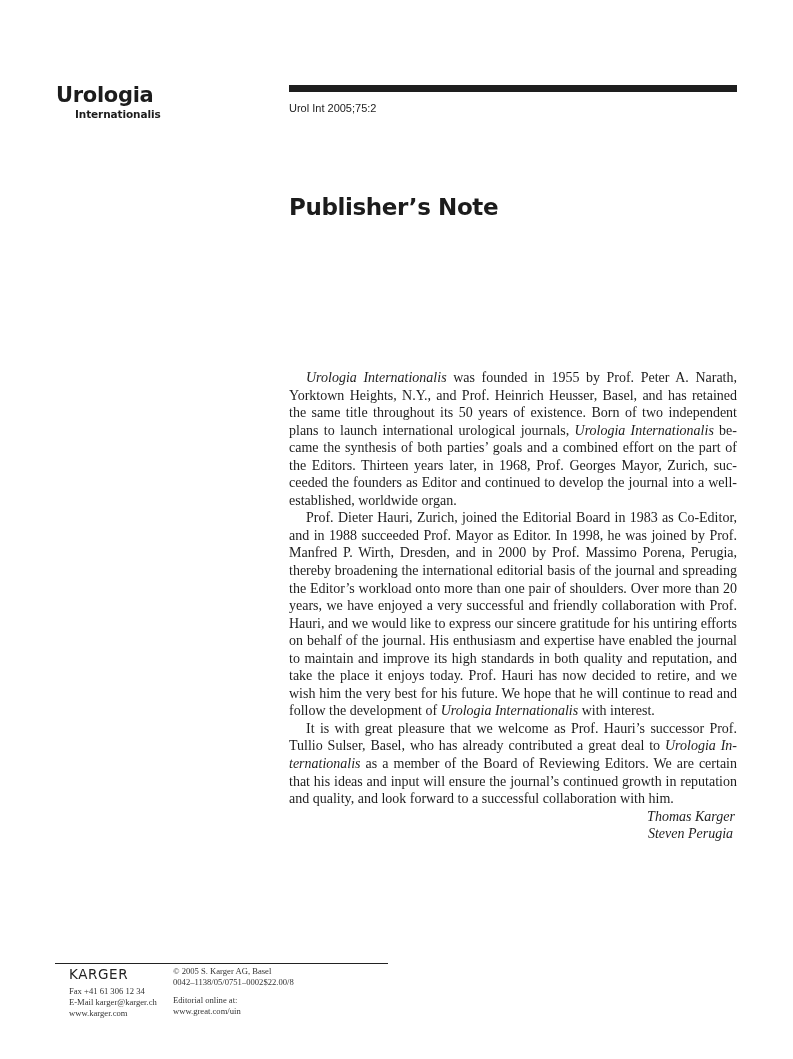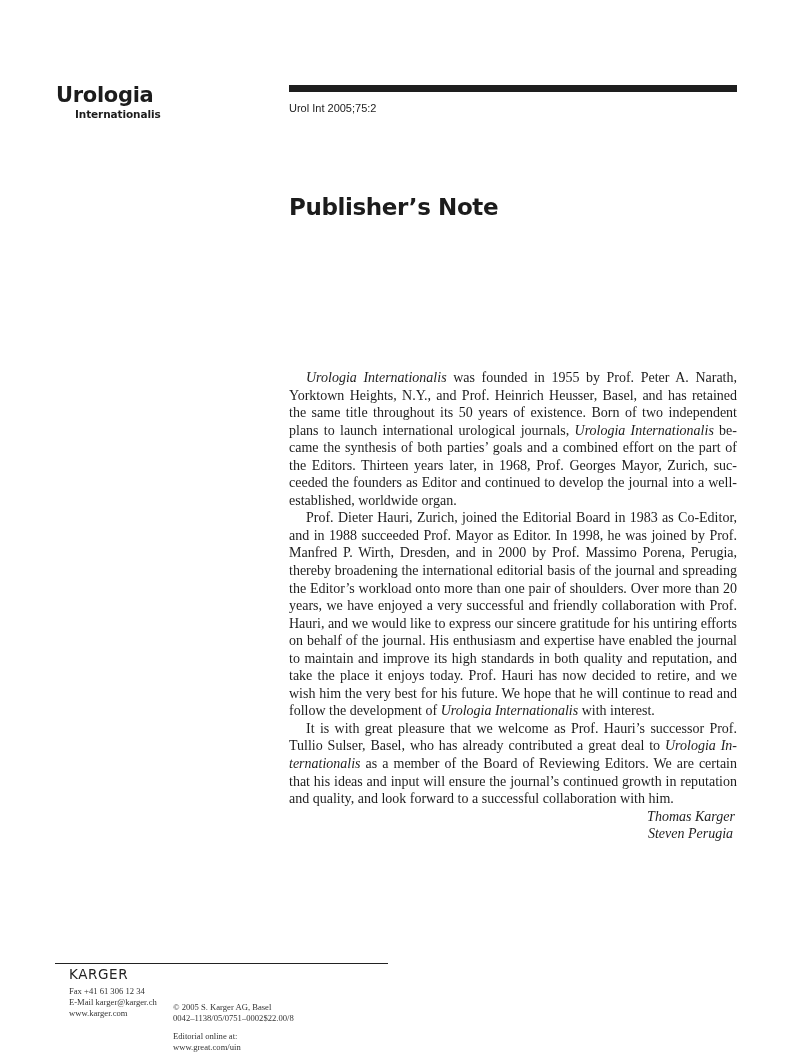--- a/index.html
+++ b/index.html
@@ -117,21 +117,20 @@
       position: absolute;
       left: 14px;
       top: 0;
       width: 118px;
     }
     .footer-right {
       position: absolute;
       left: 118px;
       top: 0;
       width: 200px;
-      margin-top: 36px;
     }
     .karger-brand {
       font-family: "DejaVu Sans", sans-serif;
       font-size: 13.5px;
       letter-spacing: 0.6px;
       color: #222;
       line-height: 17px;
       margin-bottom: 3px;
     }
     .f-line {

